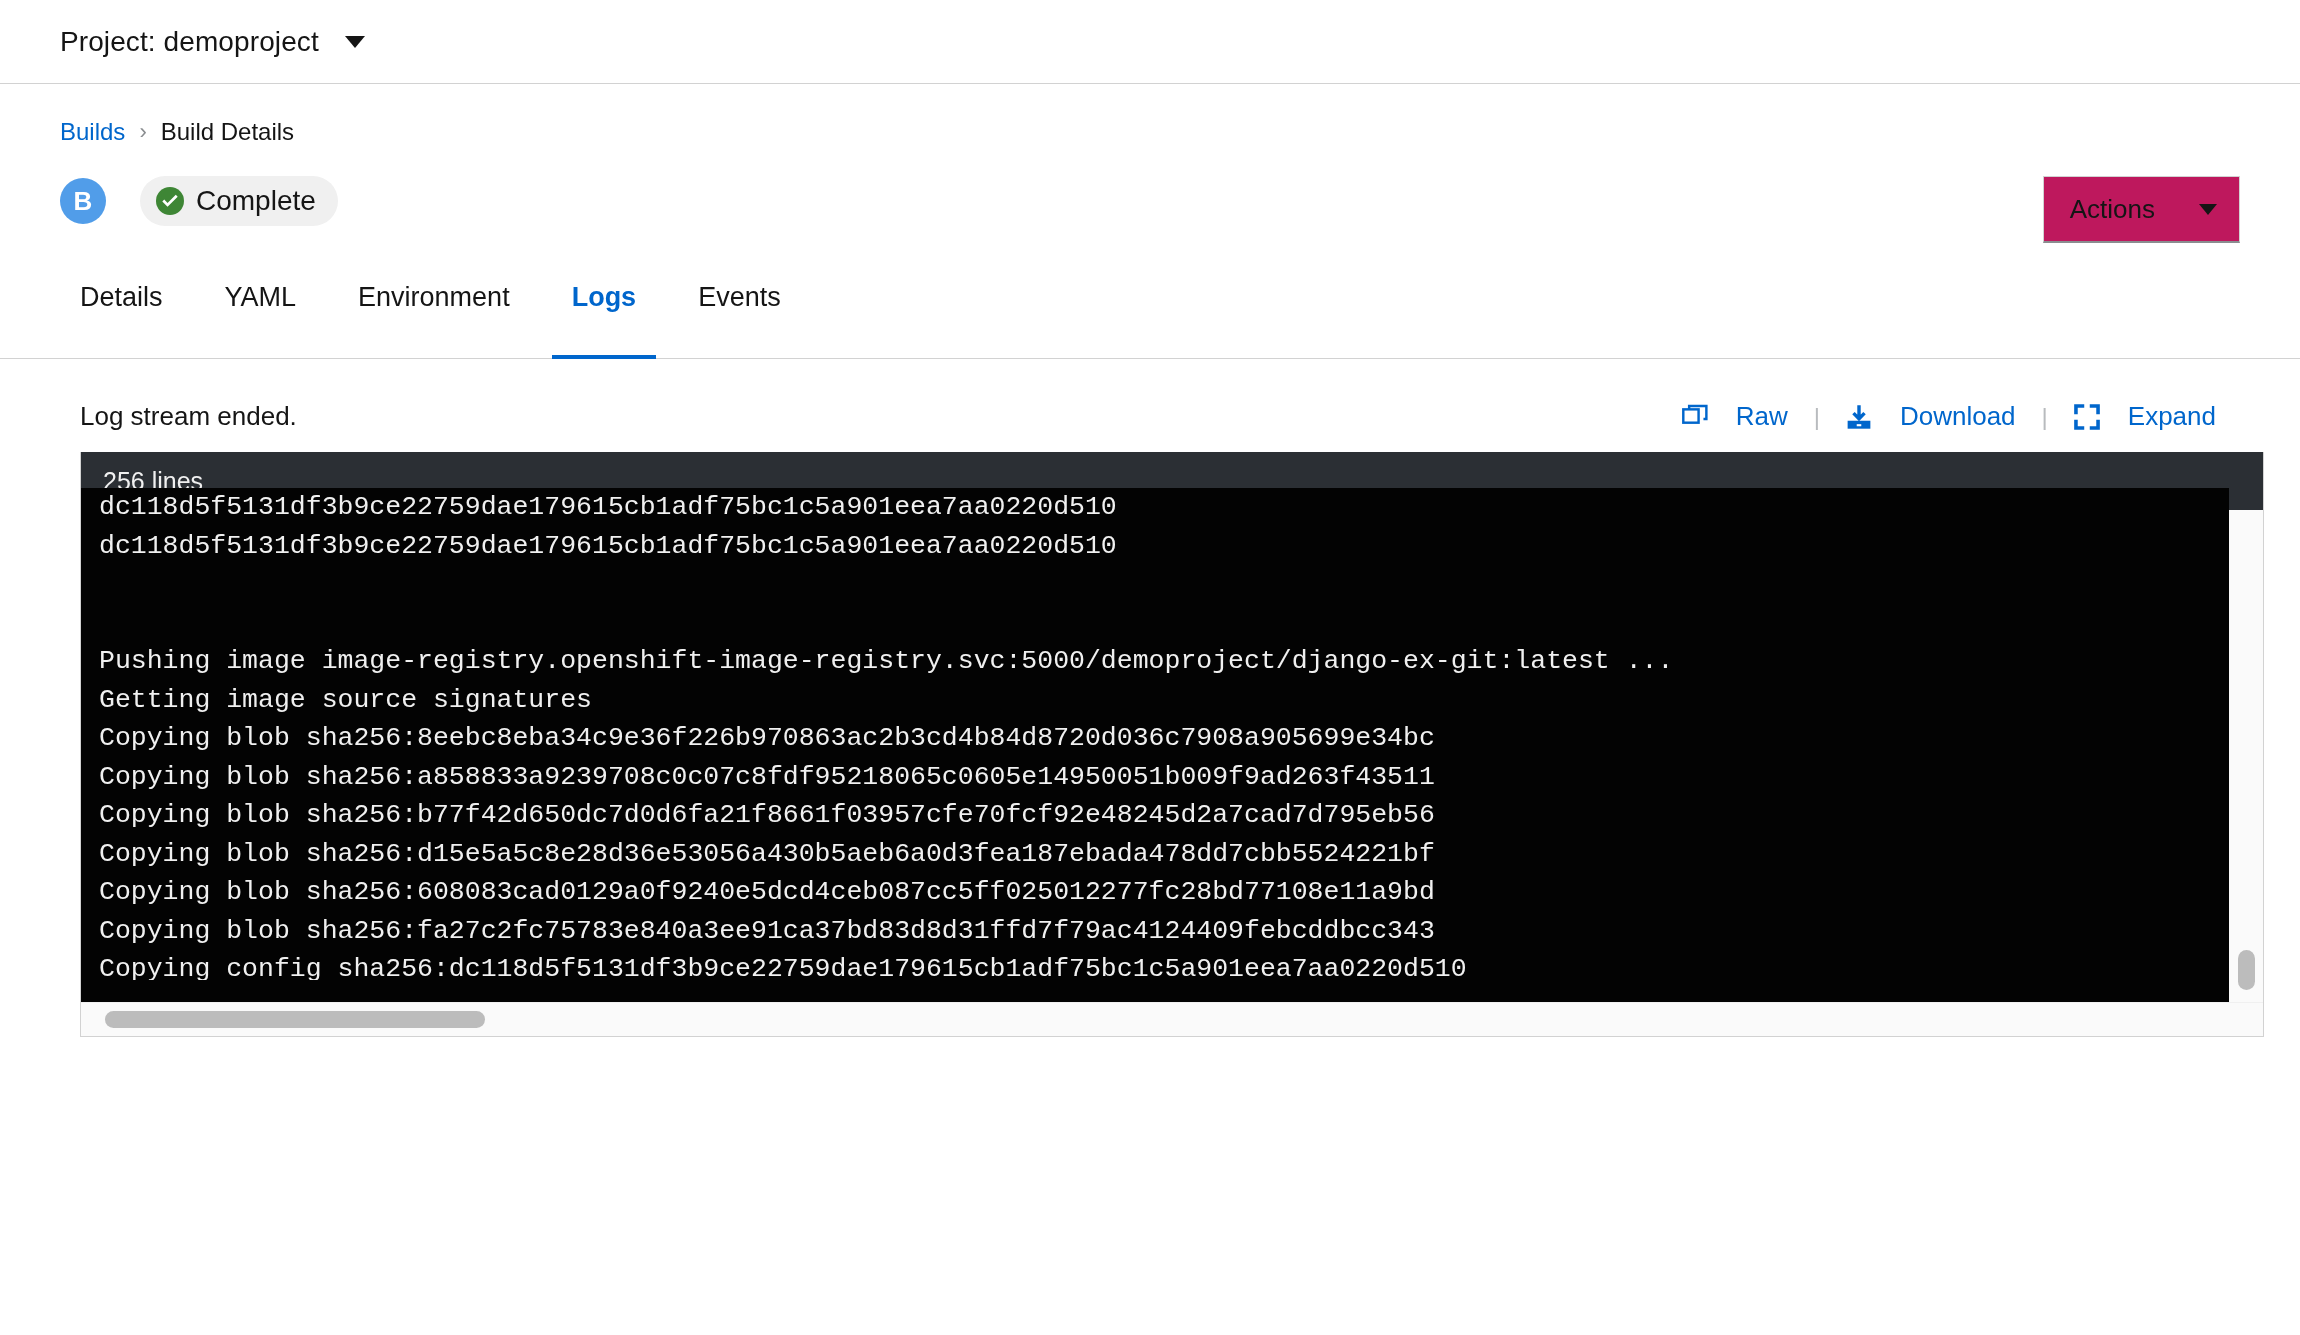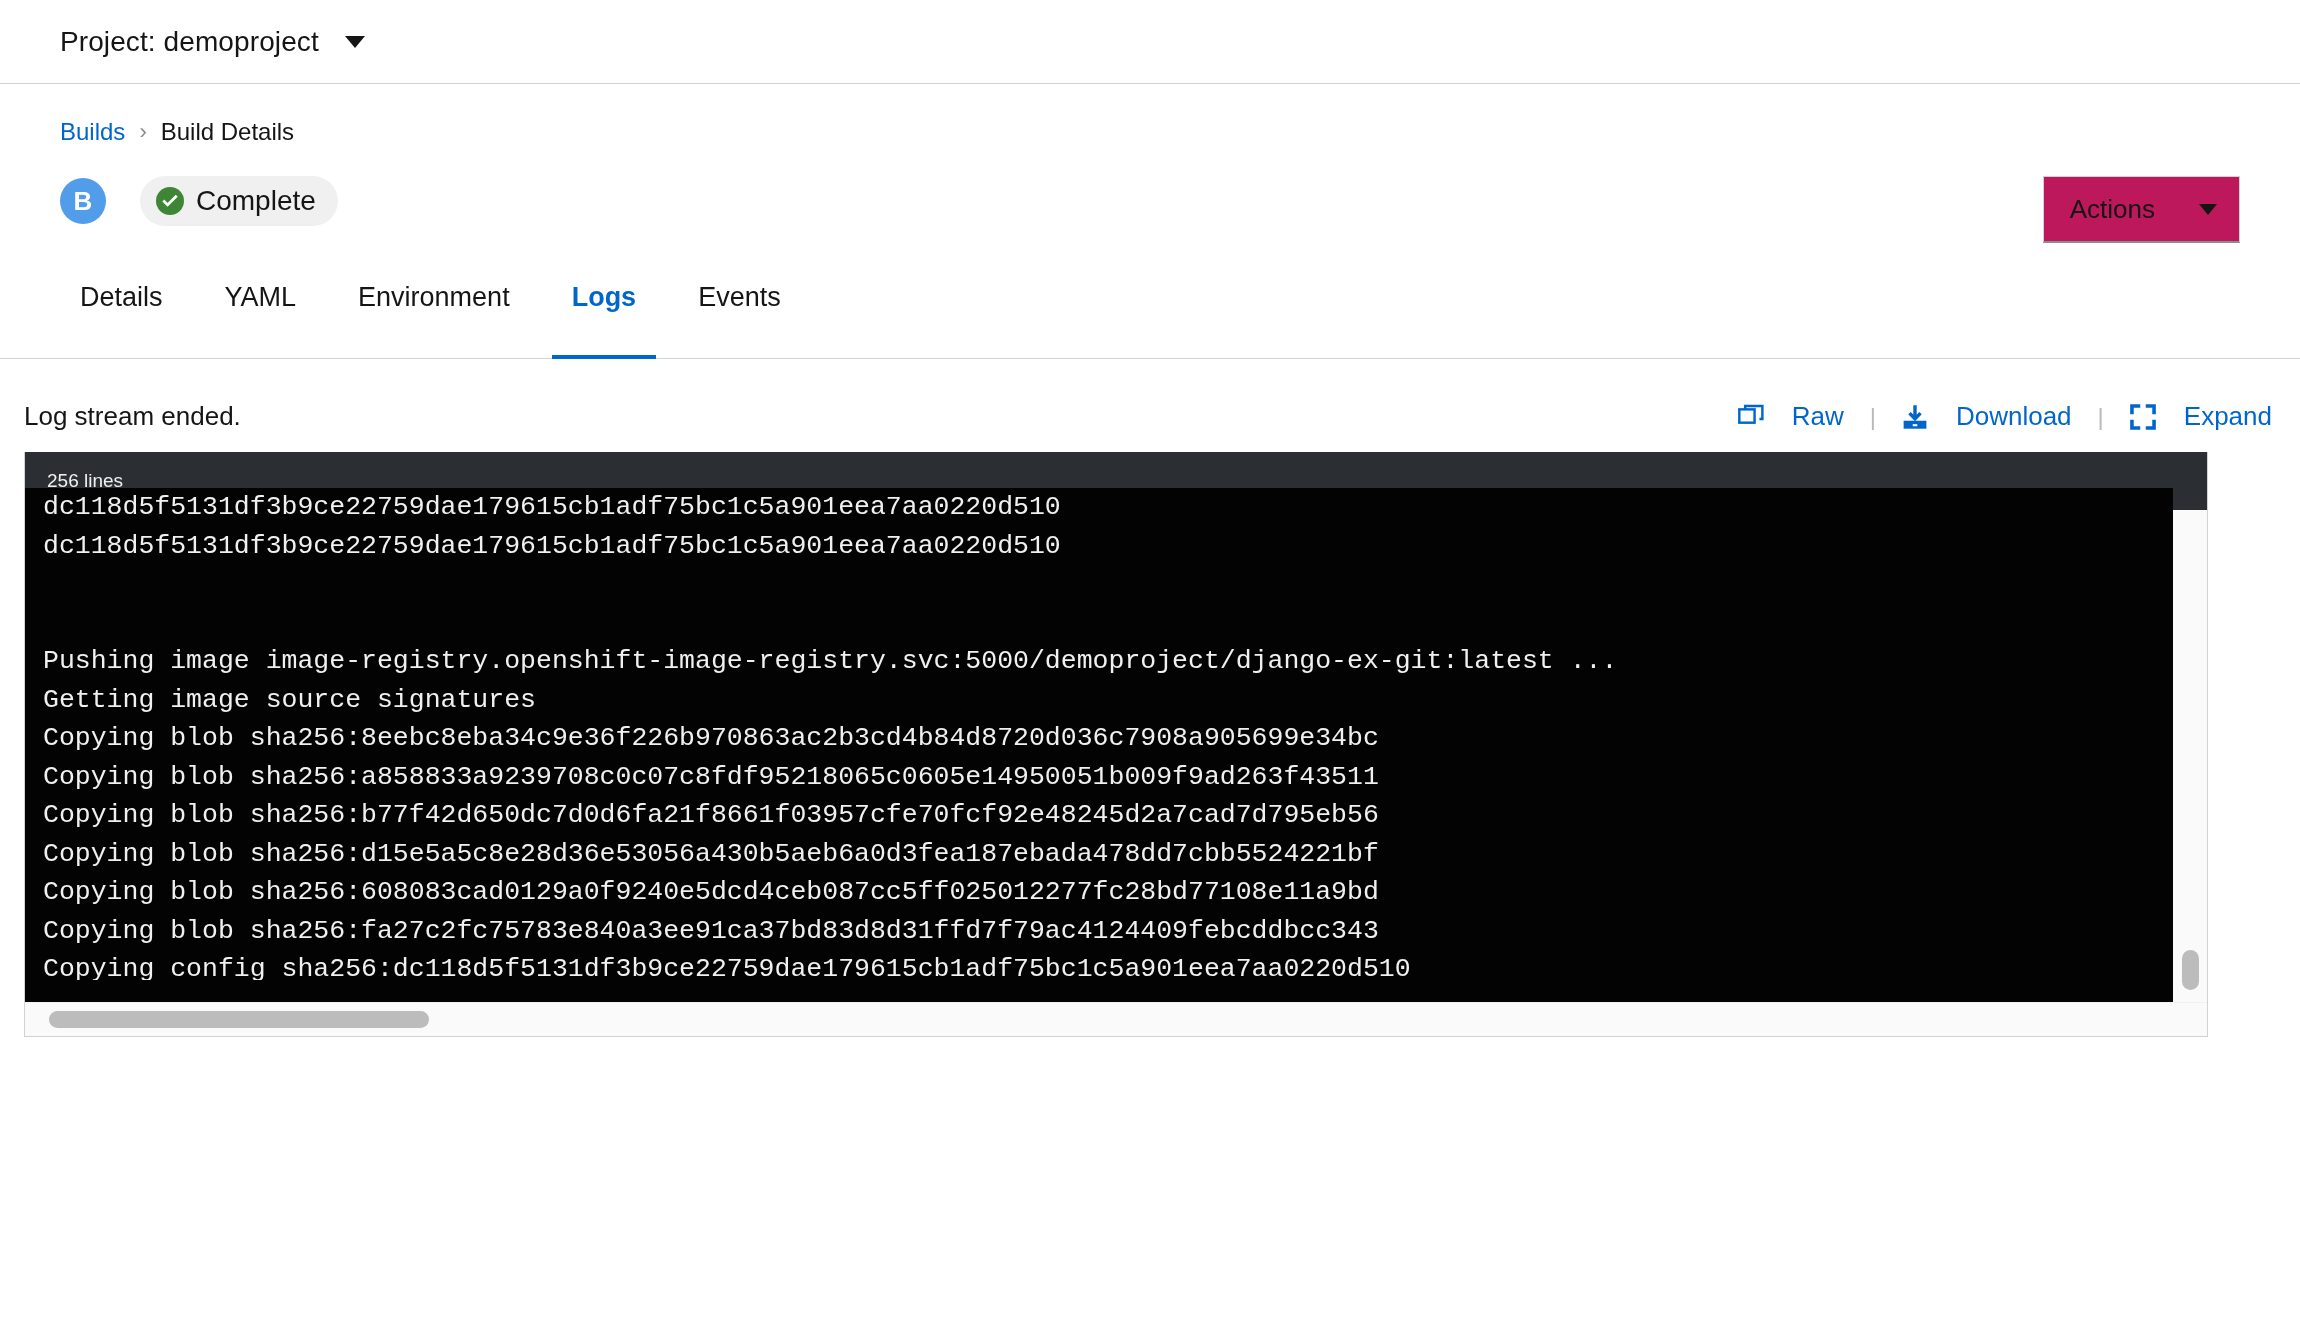--- a/index.html
+++ b/index.html
@@ -143,21 +143,21 @@
     position: relative;
     top: 1px;
   }
   .tab.active {
     color: #0066cc;
     font-weight: 600;
     border-bottom-color: #0066cc;
   }
 
   
-  .logs-body { padding: 0 24px; }
+  .logs-body { padding: 0 80px; }
   .log-toolbar {
     display: flex;
     align-items: center;
     justify-content: space-between;
     padding: 42px 0 20px 0;
   }
   .log-status { font-size: 26px; color: #151515; }
   .log-links {
     display: flex;
     align-items: center;
@@ -183,21 +183,21 @@
   
   .console {
     border: 1px solid #d2d2d2;
     border-top: none;
     background: #fff;
     width: 2184px;
   }
   .console-header {
     background: #2b2f34;
     color: #f0f0f0;
-    font-size: 19px;
+    font-size: 25px;
     padding: 14px 22px;
     height: 58px;
     display: flex;
     align-items: center;
   }
   .console-wrap {
     display: flex;
     background: #030303;
     height: 492px;
     position: relative;

